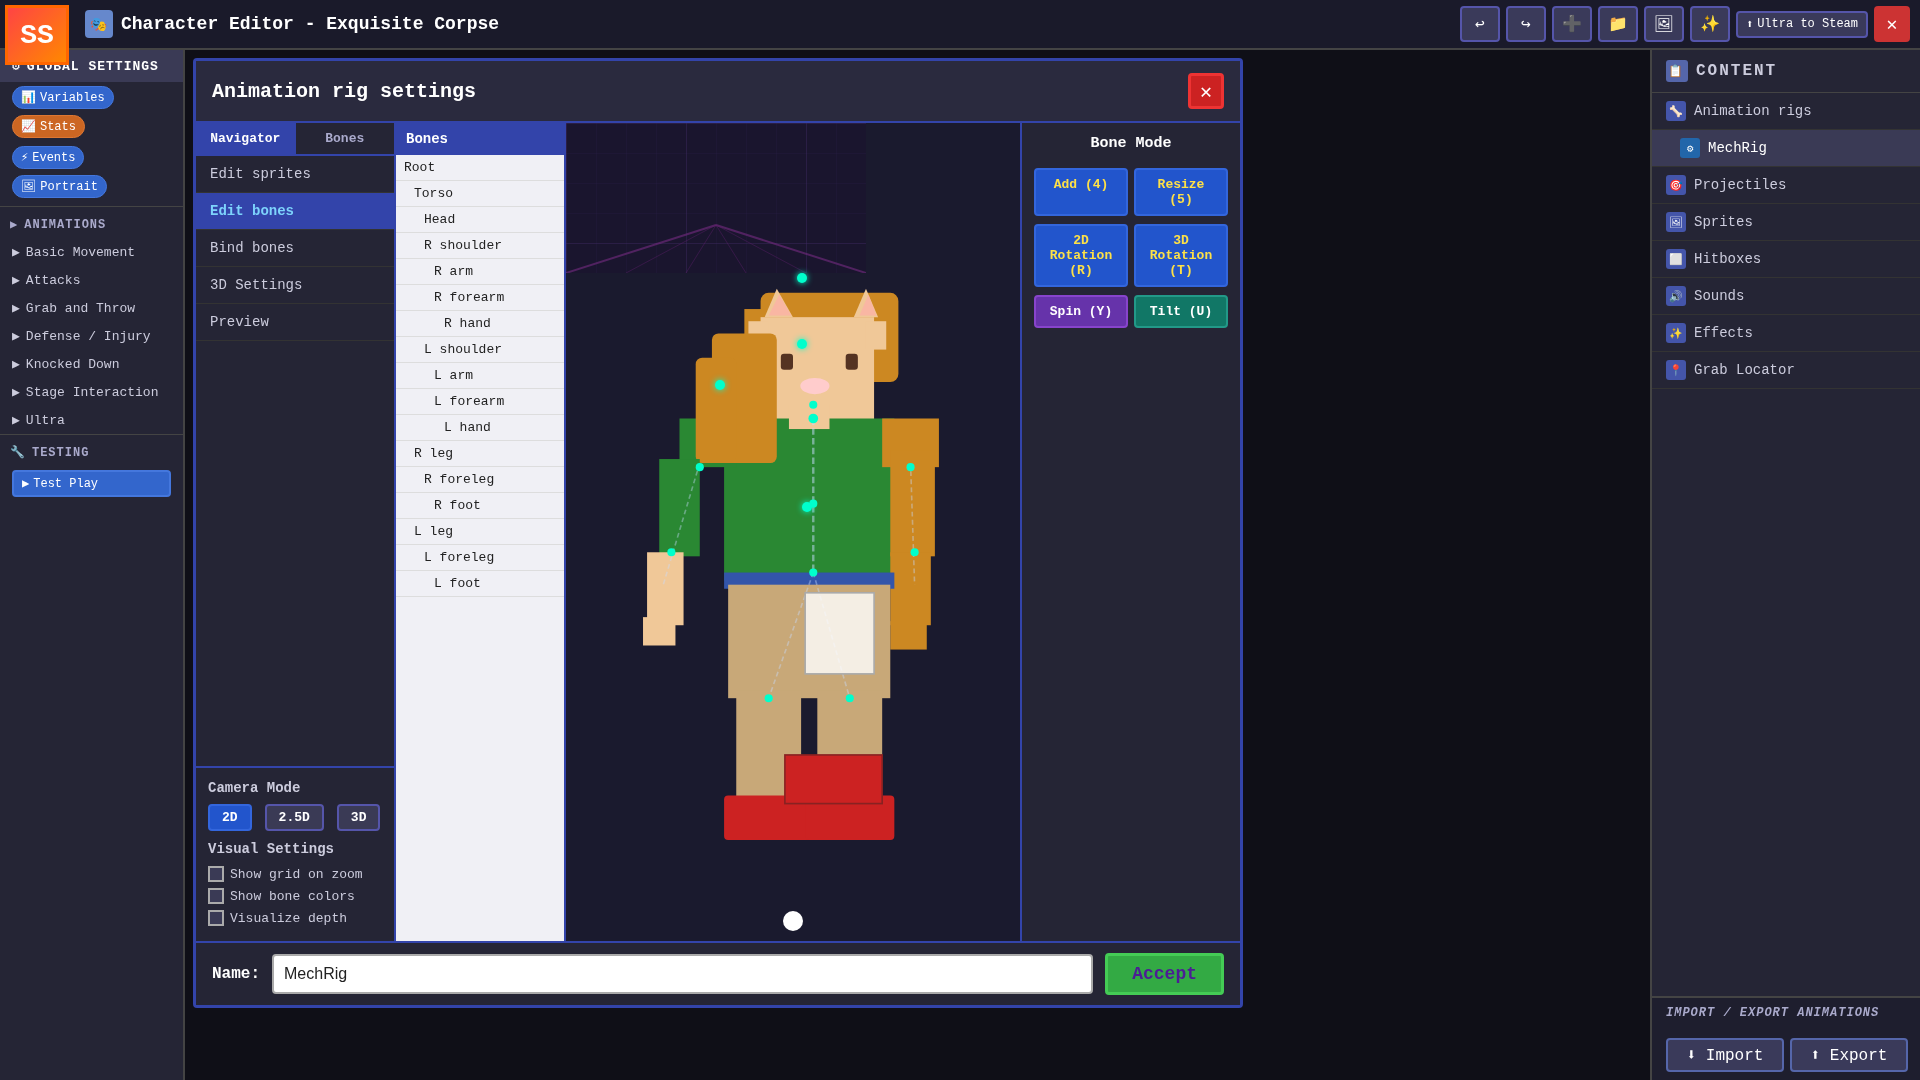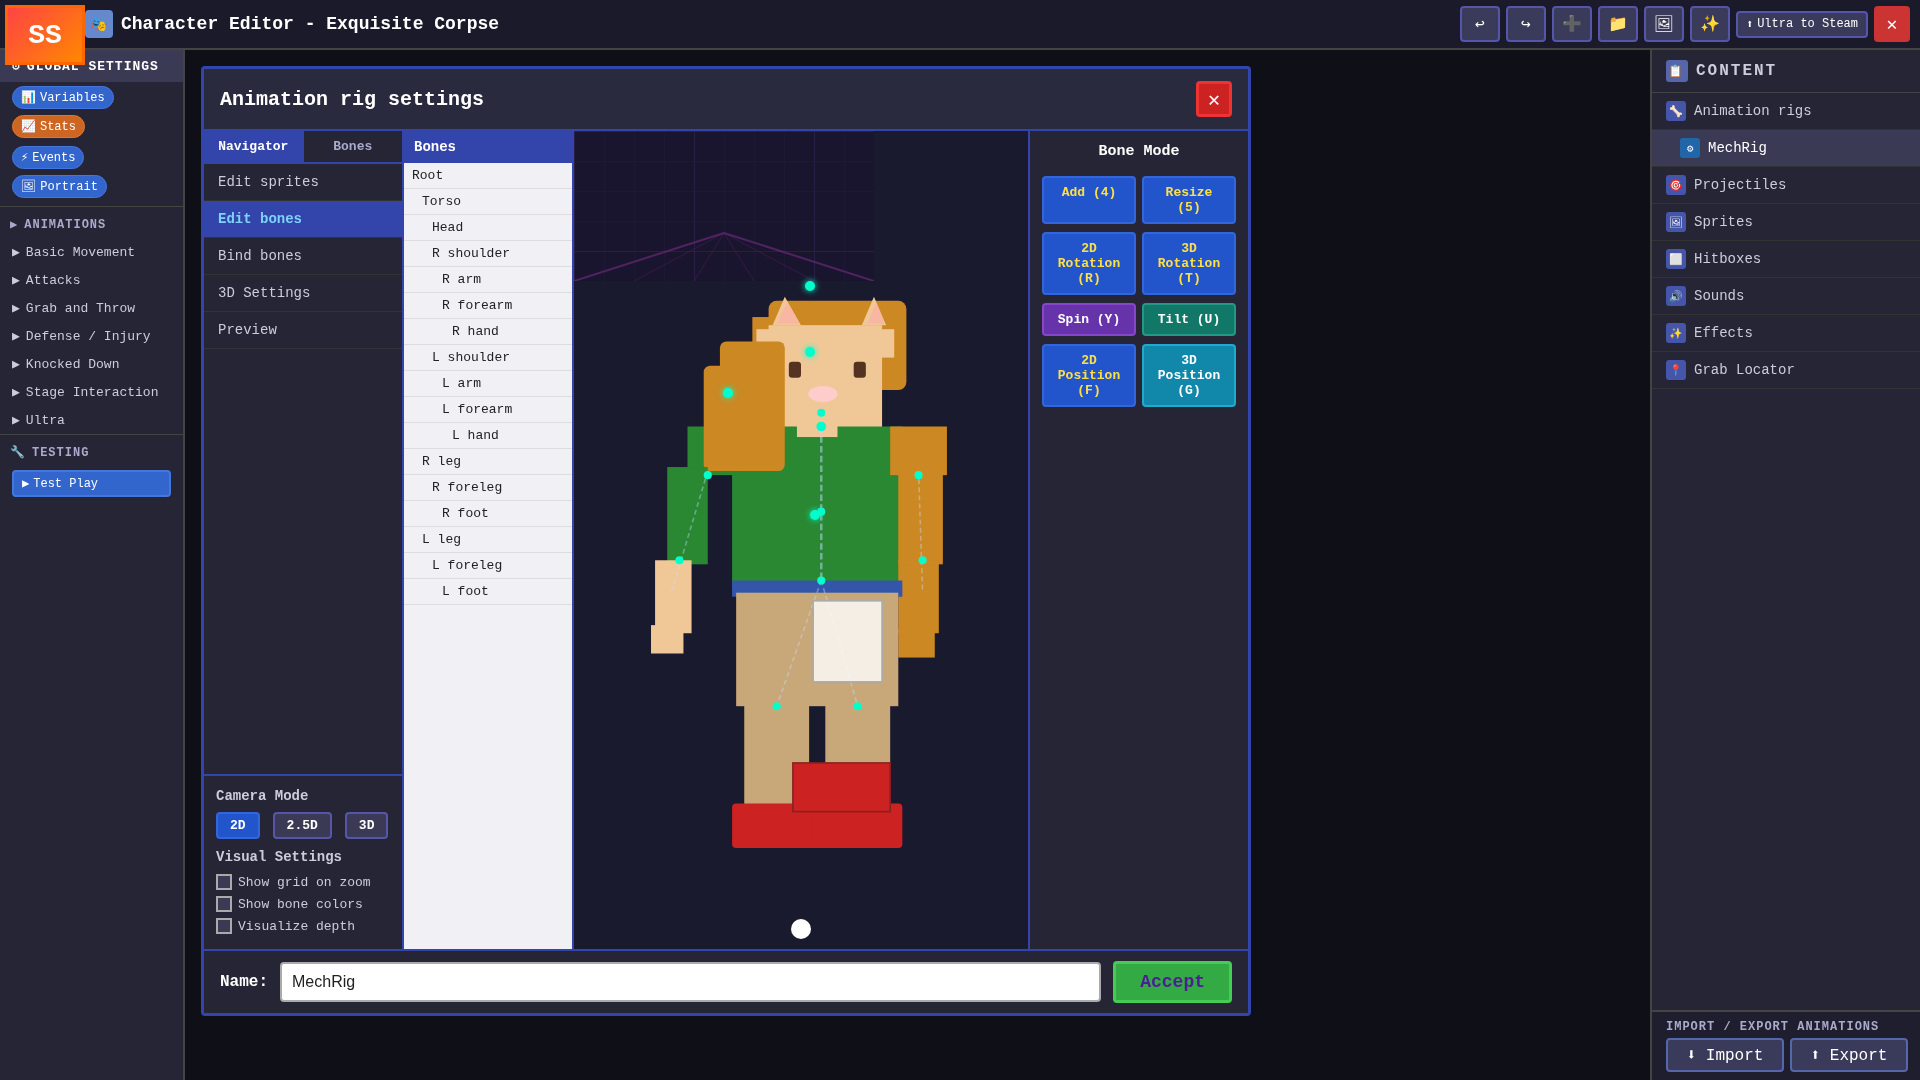--- a/index.html
+++ b/index.html
@@ -26,21 +26,21 @@
       height: 50px;
       background: #1a1a2a;
       display: flex;
       align-items: center;
       padding: 0 10px;
       gap: 10px;
       border-bottom: 2px solid #444;
     }
 
     .logo-ss {
-      width: 80px;
+      width: 64px;
       height: 60px;
       background: linear-gradient(135deg, #ff4444, #ff8800);
       display: flex;
       align-items: center;
       justify-content: center;
       font-size: 28px;
       font-weight: bold;
       color: white;
       border: 3px solid #ff6600;
       position: absolute;
@@ -278,21 +278,22 @@
       background: #1e1e2e;
       border-top: 2px solid #444;
       padding: 8px 14px;
     }
 
     .import-export-title {
       color: #aaaacc;
       font-size: 12px;
       font-weight: bold;
       letter-spacing: 1px;
-      margin-bottom: 4px;
+      margin-bottom: 18px;
+      font-style: italic;
     }
 
     .import-export-btns {
       display: flex;
       gap: 6px;
     }
 
     .ie-btn {
       flex: 1;
       padding: 5px 8px;
@@ -309,21 +310,21 @@
     .modal-overlay {
       position: absolute;
       top: 50px;
       left: 185px;
       right: 270px;
       bottom: 0;
       background: rgba(0,0,0,0.5);
       display: flex;
       align-items: flex-start;
       justify-content: flex-start;
-      padding: 16px;
+      padding: 8px;
     }
 
     .modal {
       background: #1e1e2e;
       border: 3px solid #3344aa;
       border-radius: 4px;
       width: 1050px;
       height: 950px;
       display: flex;
       flex-direction: column;
@@ -992,24 +993,20 @@
         <div class="mode-btns-row">
           <div class="mode-btn mode-btn-blue">2D Rotation (R)</div>
           <div class="mode-btn mode-btn-blue">3D Rotation (T)</div>
         </div>
 
         <div class="mode-btns-row">
           <div class="mode-btn mode-btn-purple">Spin (Y)</div>
           <div class="mode-btn mode-btn-teal">Tilt (U)</div>
         </div>
 
-        <div class="mode-btns-row">
-          <div class="mode-btn mode-btn-blue">2D Position (F)</div>
-          <div class="mode-btn mode-btn-cyan">3D Position (G)</div>
-        </div>
       </div>
 
     </div>
 
     <div class="modal-footer">
       <span class="name-label">Name:</span>
       <input class="name-input" type="text" value="MechRig" style="">
       <div class="accept-btn">Accept</div>
     </div>
 

